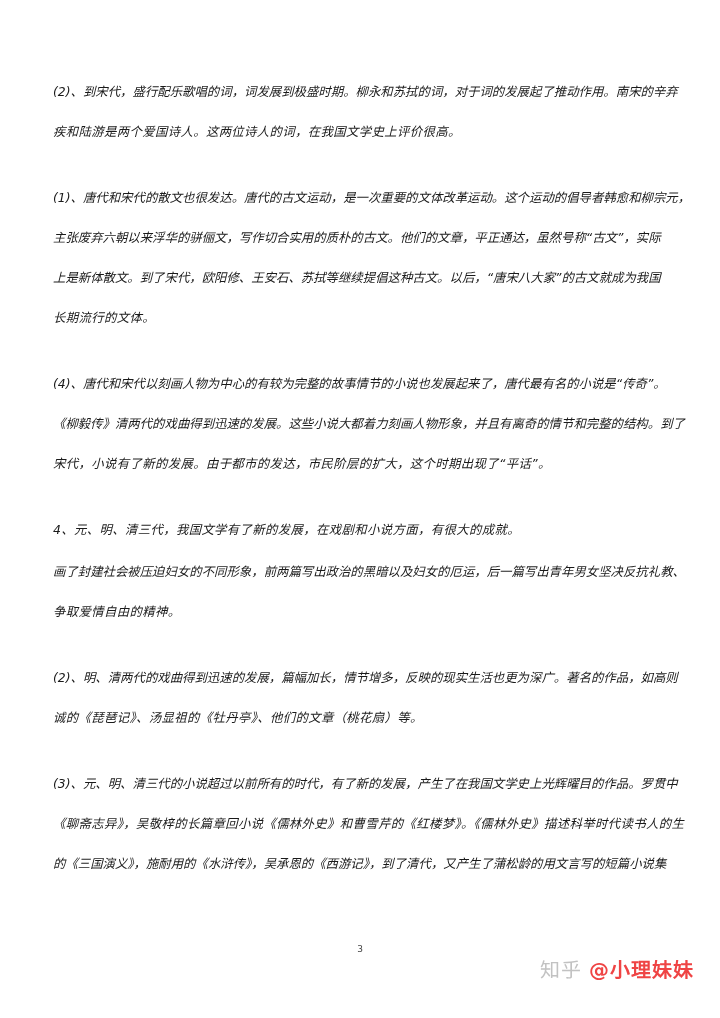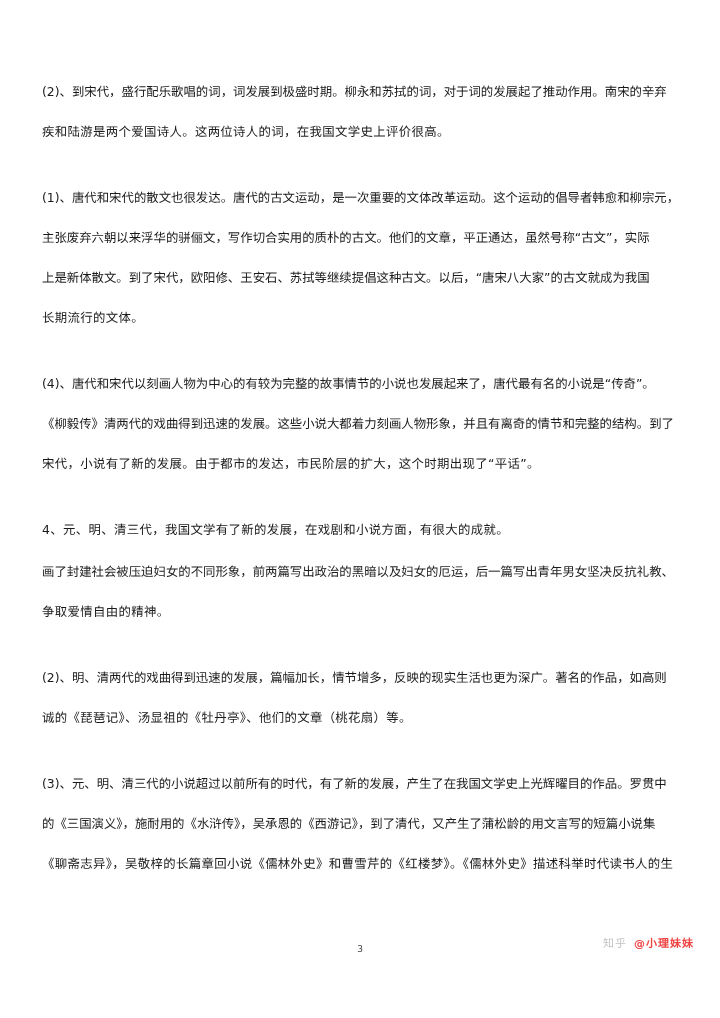--- a/index.html
+++ b/index.html
@@ -21,22 +21,23 @@
 
   .doc-body {
     position: absolute;
     left: 42px;
     top: 72px;
     width: 638px;
   }
 
   
   .para {
-    margin: 0 0 0 0;
+    margin: 0 0 0 11px;
     padding: 0;
+    font-style: italic;
   }
 
   .para + .para {
     margin-top: 26px;
   }
 
   .para.tight + .para.tight {
     margin-top: 2px;
   }
 
@@ -67,26 +68,26 @@
     top: 944px;
     text-align: center;
     font-size: 9px;
     color: #444;
     font-family: "DejaVu Sans", "Liberation Sans", sans-serif;
   }
 
   .watermark {
     position: absolute;
     right: 26px;
-    top: 934px;
+    top: 954px;
     display: flex;
     align-items: center;
     gap: 7px;
     color: #c2c2c2;
-    font-size: 11px;
+    font-size: 20px;
     letter-spacing: 1px;
     user-select: none;
     font-family: "DejaVu Sans", "Liberation Sans", sans-serif;
   }
 
   .watermark .wm-brand {
     color: #c2c2c2;
   }
 
   .watermark .wm-user {
@@ -121,22 +122,22 @@
       <div class="para tight">
         <span class="line justify" style="letter-spacing: 0px;">画了封建社会被压迫妇女的不同形象，前两篇写出政治的黑暗以及妇女的厄运，后一篇写出青年男女坚决反抗礼教、</span>
         <span class="line short">争取爱情自由的精神。</span>
       </div>
       <div class="para">
         <span class="line justify" style="letter-spacing: 0px;">(2)、明、清两代的戏曲得到迅速的发展，篇幅加长，情节增多，反映的现实生活也更为深广。著名的作品，如高则</span>
         <span class="line short">诚的《琵琶记》、汤显祖的《牡丹亭》、他们的文章（桃花扇）等。</span>
       </div>
       <div class="para">
         <span class="line justify" style="letter-spacing: 0px;">(3)、元、明、清三代的小说超过以前所有的时代，有了新的发展，产生了在我国文学史上光辉曜目的作品。罗贯中</span>
+        <span class="line short">《聊斋志异》，吴敬梓的长篇章回小说《儒林外史》和曹雪芹的《红楼梦》。《儒林外史》描述科举时代读书人的生</span>
         <span class="line justify" style="letter-spacing: 0px;">的《三国演义》，施耐用的《水浒传》，吴承恩的《西游记》，到了清代，又产生了蒲松龄的用文言写的短篇小说集</span>
-        <span class="line short">《聊斋志异》，吴敬梓的长篇章回小说《儒林外史》和曹雪芹的《红楼梦》。《儒林外史》描述科举时代读书人的生</span>
       </div>
     </div>
 
   <div class="page-number">3</div>
 
   <div class="watermark">
     <span class="wm-brand">知乎</span>
     <span class="wm-user">@小理妹妹</span>
   </div>
 

